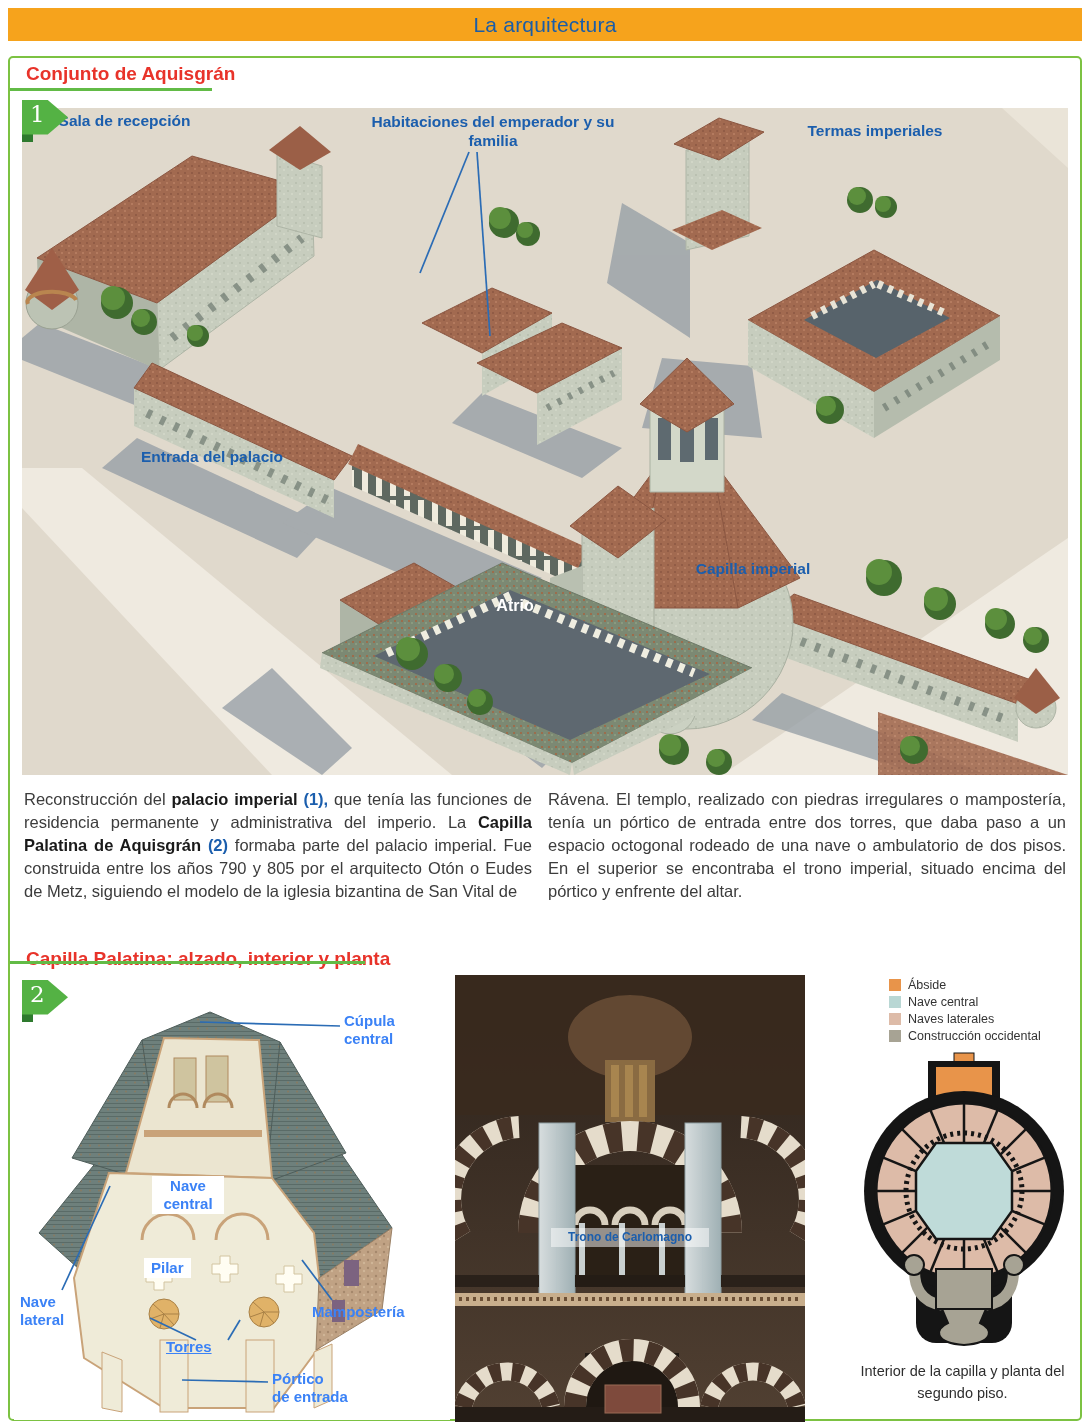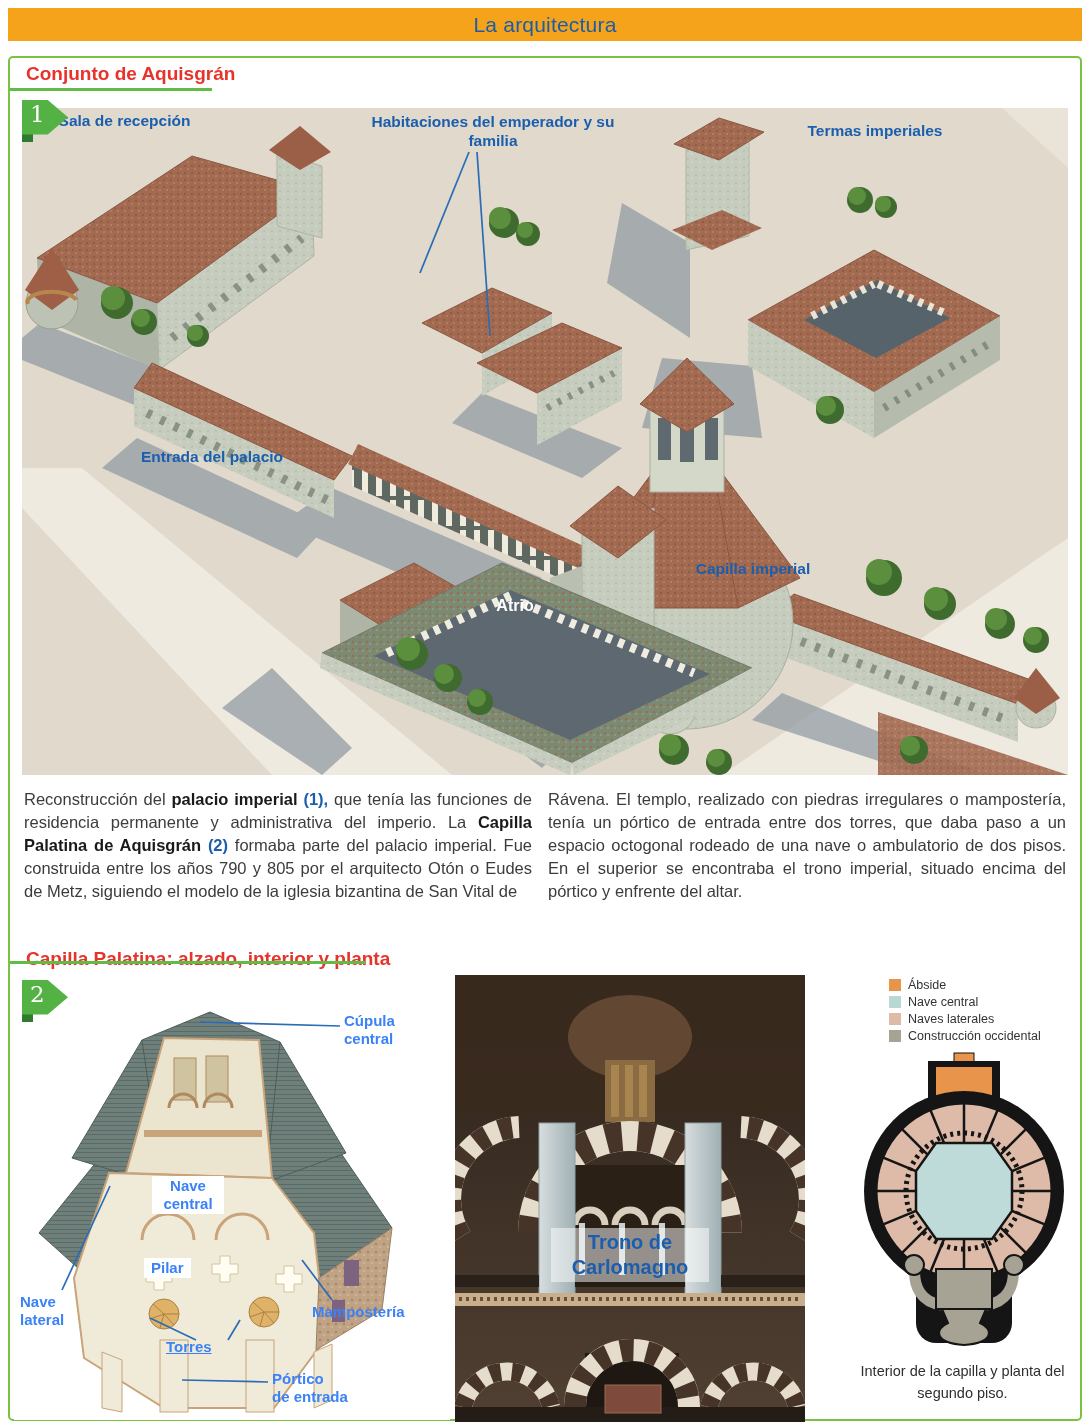--- a/index.html
+++ b/index.html
@@ -33,21 +33,21 @@
   .para b{color:#1A1A1A;}
   .para .ref{color:#1B5EAD;font-weight:bold;}
   
   .cutaway{position:absolute;left:14px;top:978px;width:436px;height:442px;background:#fff;}
   .cutaway svg{position:absolute;left:0;top:0;}
   .lbl2{position:absolute;color:#3b82f6;font-weight:bold;font-size:15px;line-height:1.2;z-index:20;}
   .lbl2.boxed{background:#fff;padding:1px 7px;}
   .photo{position:absolute;left:455px;top:975px;width:350px;height:447px;background:#2B211A;}
   .photo svg{position:absolute;left:0;top:0;}
   .photo-lbl{position:absolute;left:50%;transform:translateX(-50%);top:253px;width:150px;
-             text-align:center;color:#1B5EAD;font-weight:bold;font-size:20px;line-height:1.25;
+             text-align:center;color:#1B5EAD;font-weight:bold;font-size:12px;line-height:1.25;
              background:rgba(255,255,255,.5);padding:2px 4px;z-index:20;}
   .rightpanel{position:absolute;left:845px;top:975px;width:235px;}
   .legend-row{position:absolute;left:44px;height:14px;display:flex;align-items:center;}
   .swatch{width:12px;height:12px;margin-right:7px;flex:0 0 auto;}
   .legend-label{font-size:12.5px;color:#333;white-space:nowrap;}
   .plan{position:absolute;left:13px;top:76px;width:212px;height:296px;}
   .caption{position:absolute;left:0px;top:386px;width:235px;text-align:center;
            font-size:14.5px;line-height:1.5;color:#2E2E2E;}
 </style>
 </head>

